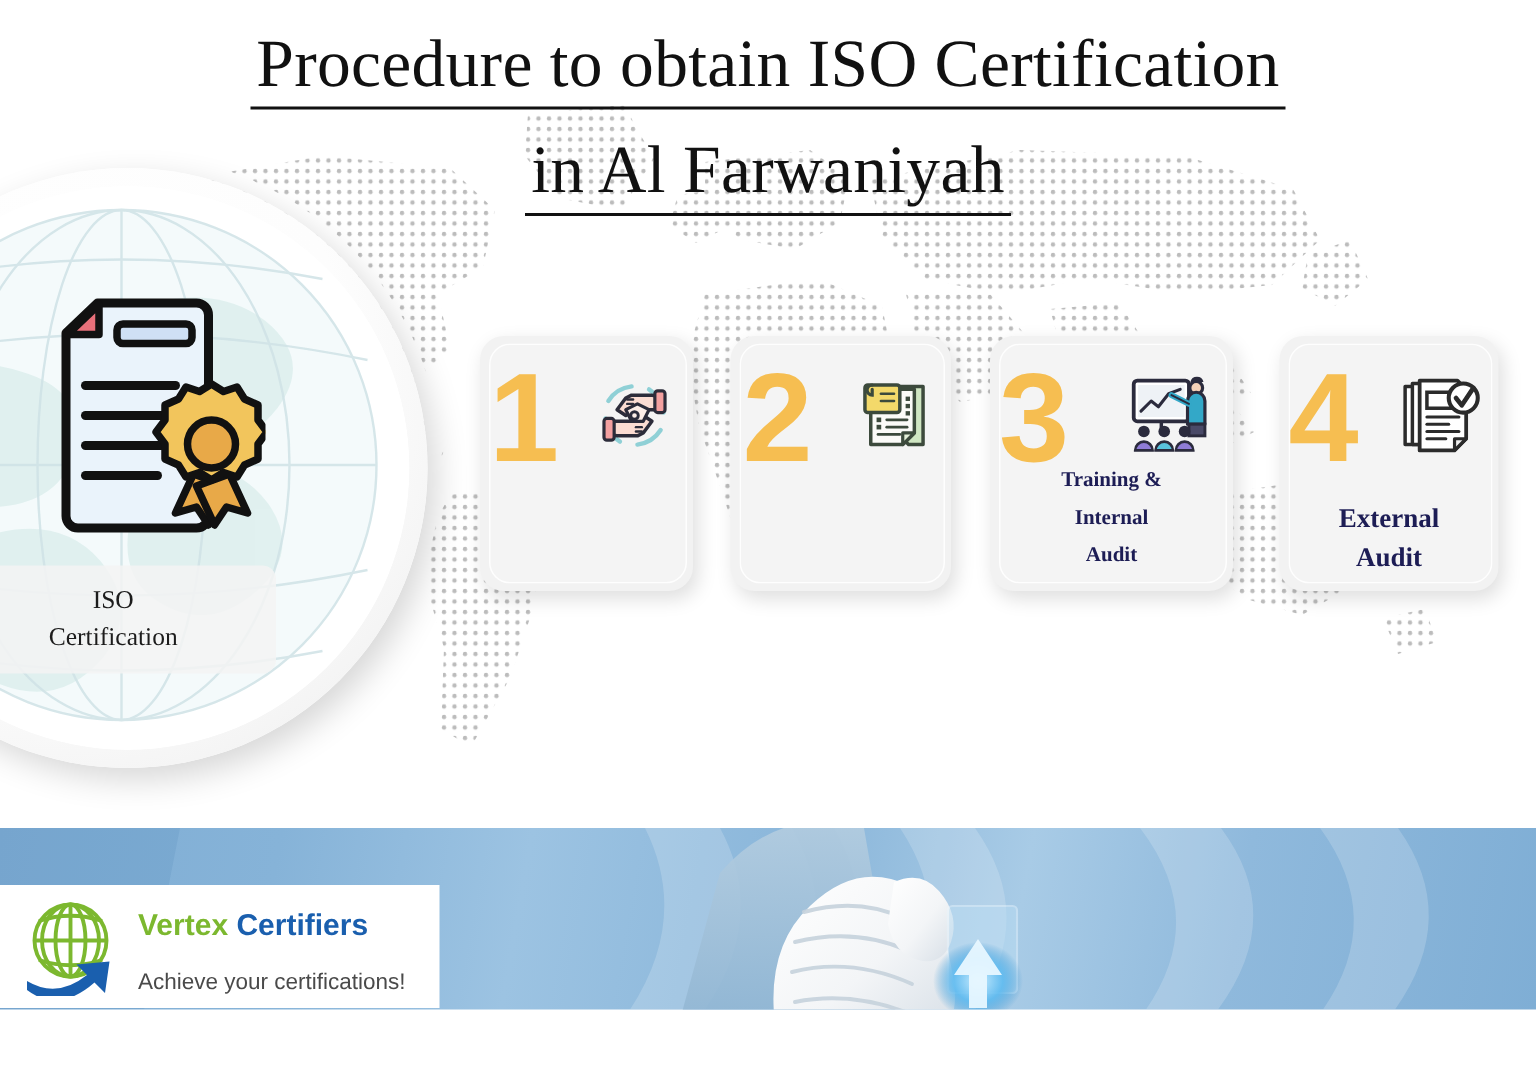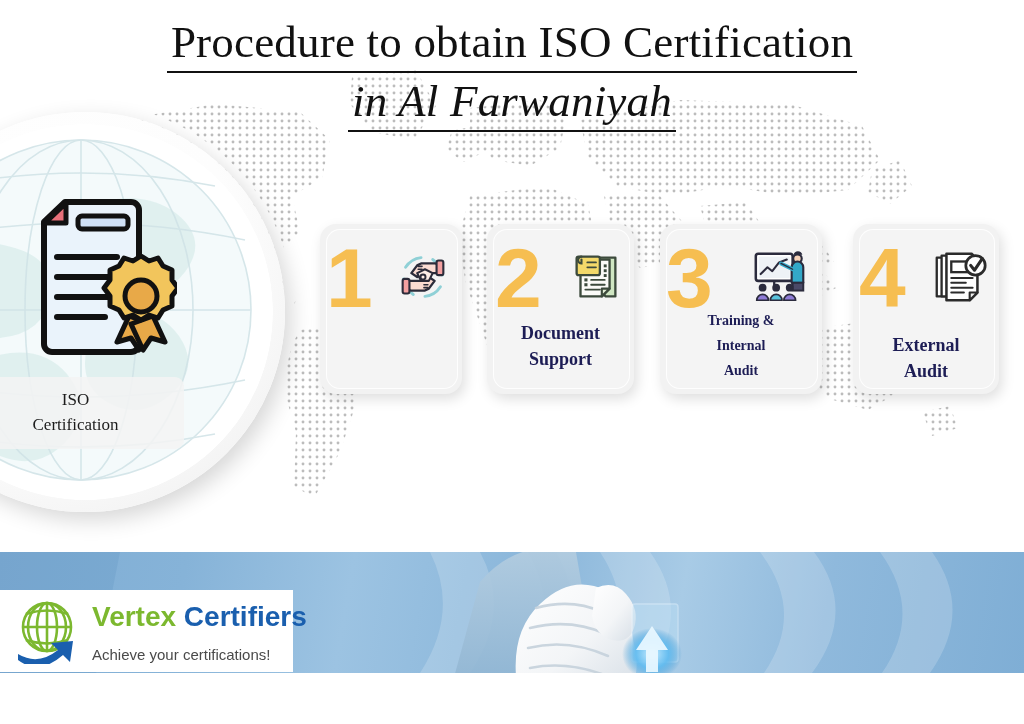--- a/index.html
+++ b/index.html
@@ -30,21 +30,21 @@
   .title-line{
     display:inline-block;
     font-family:"Liberation Serif", serif;
     font-size:45px;line-height:56px;
     color:#111111;
     letter-spacing:.2px;
     border-bottom:2.5px solid #111111;
     padding:0 4px 1px 4px;
     white-space:nowrap;
   }
-  .title-line.l2{margin-top:0;font-style:italic;}
+  .title-line.l2{margin-top:12px;}
 
   
   .globe-badge{
     position:absolute;left:-115px;top:112px;
     width:400px;height:400px;border-radius:50%;
     background:radial-gradient(circle at 38% 34%, #ffffff 0%, #fdfdfd 54%, #f4f4f4 78%, #ededed 100%);
     box-shadow:6px 8px 22px rgba(0,0,0,.16), 0 0 0 9px #ffffff;
     z-index:5;overflow:hidden;
   }
   .globe-art{position:absolute;left:0;top:0;width:400px;height:400px;}
@@ -129,21 +129,21 @@
   .logo-box{
     position:absolute;left:0;top:590px;width:293px;height:82px;
     background:#ffffff;z-index:7;
   }
   .logo-globe{position:absolute;left:14px;top:8px;width:74px;height:66px;}
   .logo-text{
     position:absolute;left:92px;top:10px;width:200px;
   }
   .logo-name{
     font-family:"Liberation Sans", sans-serif;
-    font-weight:bold;font-size:28px;line-height:34px;
+    font-weight:bold;font-size:20px;line-height:34px;
     white-space:nowrap;
   }
   .logo-name .vertex{color:#7cb82f;}
   .logo-name .certifiers{color:#1a5fae;}
   .logo-tag{
     font-family:"Liberation Sans", sans-serif;
     font-size:15px;line-height:20px;color:#4a4a4a;
     margin-top:11px;white-space:nowrap;
   }
 </style>
@@ -310,24 +310,20 @@
         <line x1="21" y1="45" x2="36" y2="45"></line>
       </g>
       <g fill="#3c4a3c">
         <rect x="20" y="33.4" width="3.2" height="3.2"></rect>
         <rect x="20" y="38.4" width="3.2" height="3.2"></rect>
         <rect x="40" y="19" width="3" height="3"></rect>
         <rect x="40" y="24" width="3" height="3"></rect>
         <rect x="40" y="29" width="3" height="3"></rect>
       </g>
     </svg>
-    <div class="step-label">
-      <span>Document</span><br>
-      <span>Support</span>
-    </div>
   </div>
 
   <div class="card card-3">
     <div class="inner"></div>
     <div class="step-num">3</div>
     <svg class="step-icon" viewBox="0 0 64 64" xmlns="http://www.w3.org/2000/svg">
 
       <rect x="6" y="8" width="38" height="28" rx="2.5" fill="#ffffff" stroke="#2b2b3d" stroke-width="2.6"></rect>
       <rect x="9" y="11" width="32" height="22" fill="#eef2f6"></rect>
       <polyline points="11,29 18,22 23,26 30,17 38,14" fill="none" stroke="#2b2b3d" stroke-width="2.1" stroke-linejoin="round" stroke-linecap="round"></polyline>

